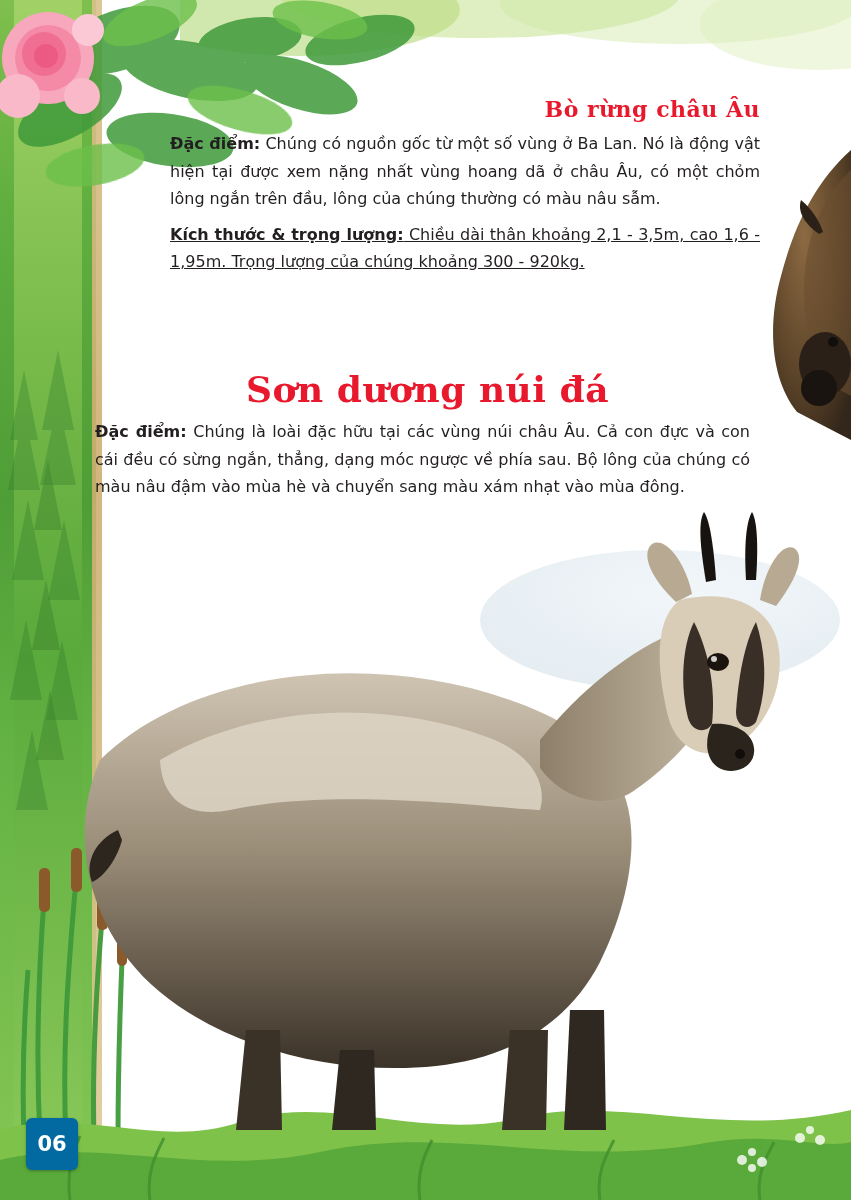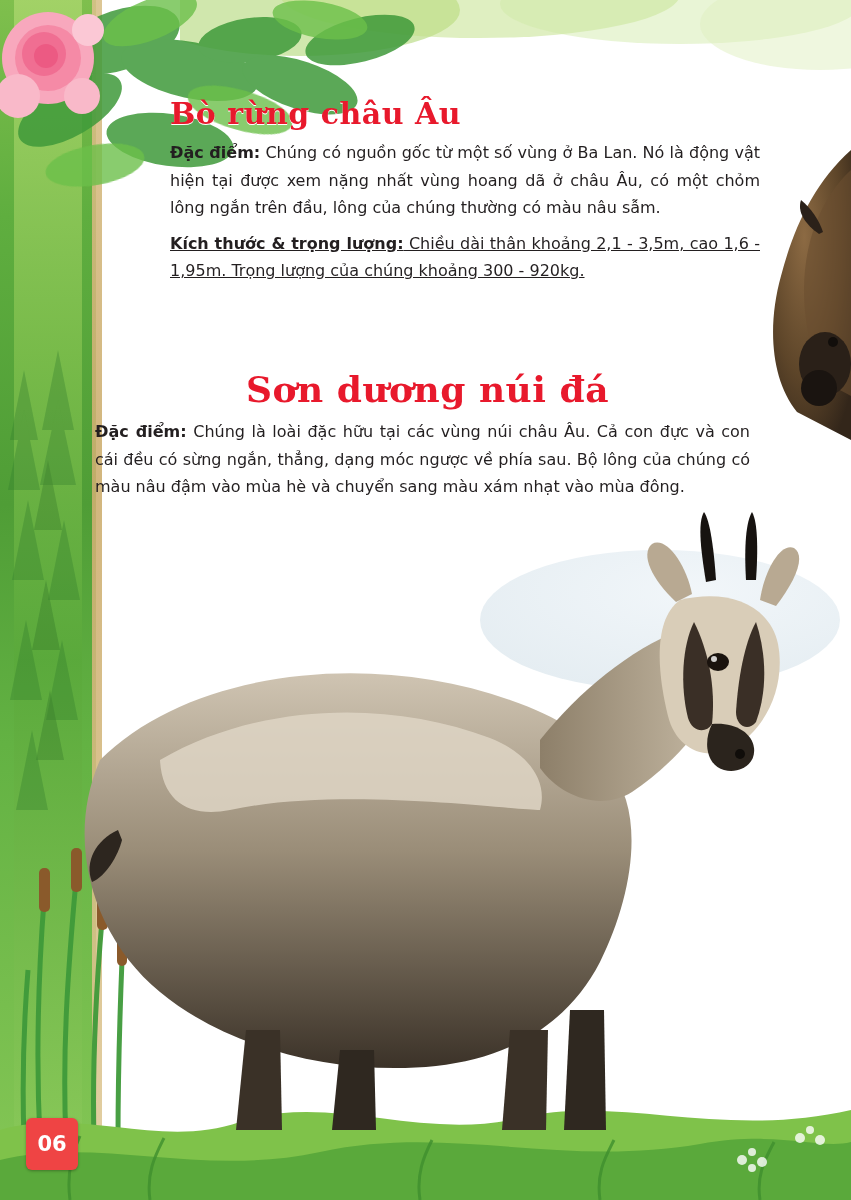--- a/index.html
+++ b/index.html
@@ -97,22 +97,22 @@
   }
 
   h1.title {
     margin: 0;
     font-family: "DejaVu Serif", serif;
     font-weight: bold;
     color: #e8192c;
     letter-spacing: .5px;
   }
   .title-1 {
-    font-size: 30px;
-    text-align: left;
+    font-size: 22px;
+    text-align: right;
     padding-right: 0;
     text-shadow: 0 1px 0 #ffffff;
   }
   .title-2 {
     font-size: 36px;
     text-align: center;
     padding-left: 10px;
     text-shadow: 0 1px 0 #ffffff;
   }
 
@@ -180,21 +180,21 @@
     font-weight: bold;
     font-size: 30px;
     color: #ffffff;
     letter-spacing: 1px;
   }
 
   .page-number {
     position: absolute;
     left: 26px; bottom: 30px;
     width: 52px; height: 52px;
-    background: #ef4444;
+    background: #0369a1;
     border-radius: 6px;
     display: flex;
     align-items: center;
     justify-content: center;
     box-shadow: 0 1px 3px rgba(0,0,0,.3);
   }
   .page-number span {
     color: #ffffff;
     font-family: "DejaVu Sans", sans-serif;
     font-weight: bold;

